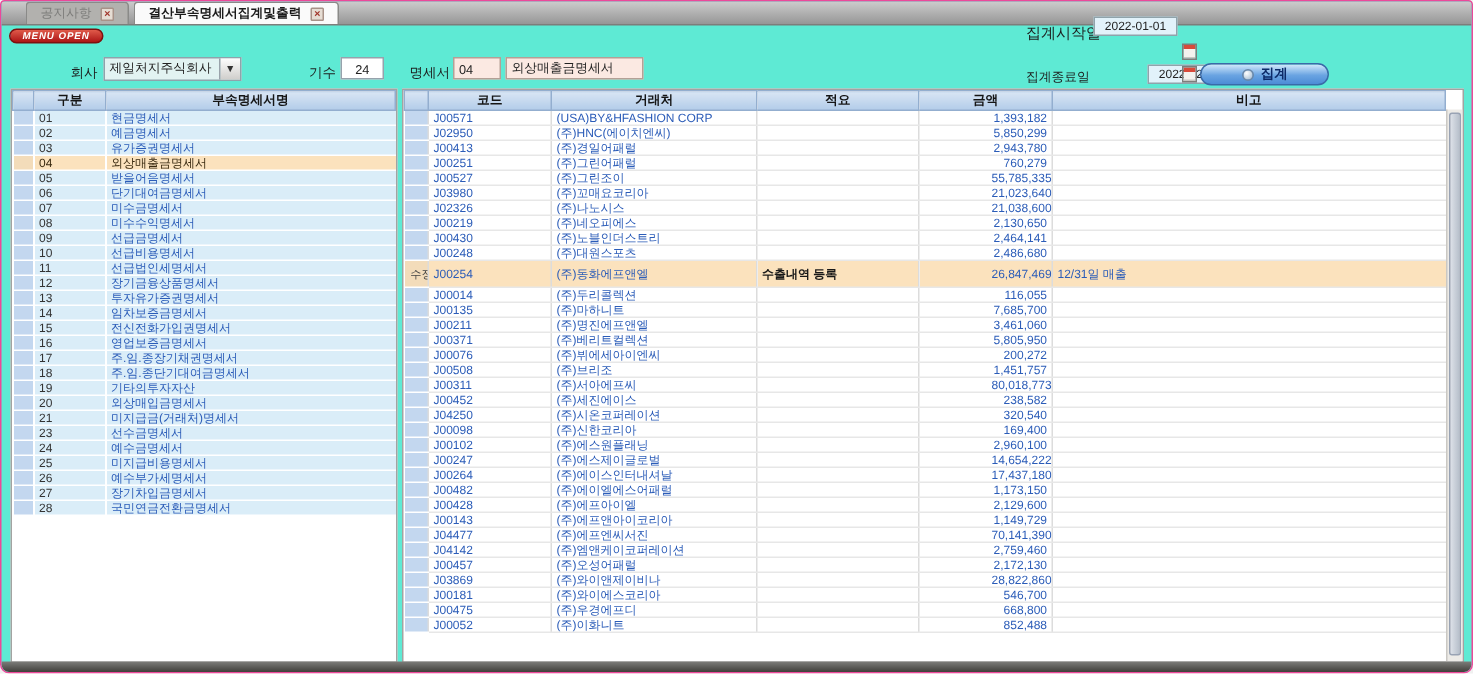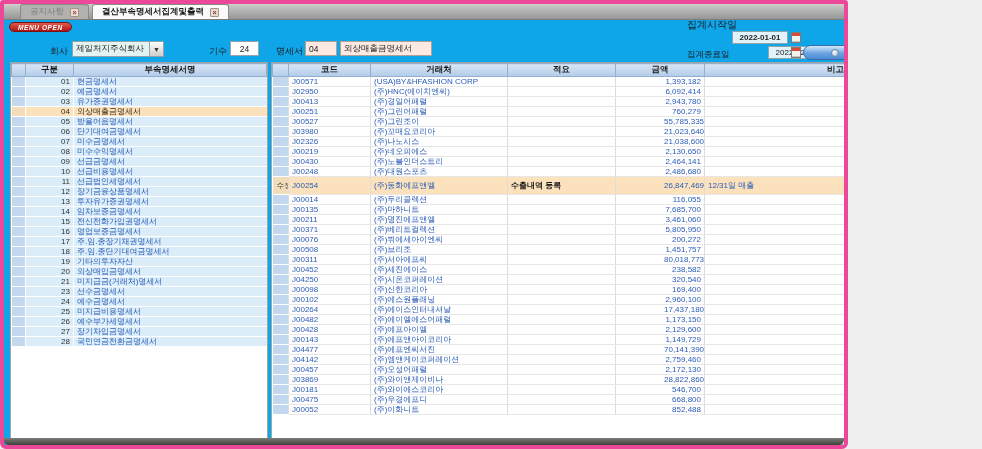--- a/index.html
+++ b/index.html
@@ -1,18 +1,18 @@
 <!DOCTYPE html>
 <html><head>
 <meta charset="utf-8">
 <style>
   * { margin:0; padding:0; box-sizing:border-box; }
   body { background:#f0f0f0; font-family:"Liberation Sans","DejaVu Sans",sans-serif; }
-  .window { position:relative; width:848px; height:449px; background:#0ea5e9;
-            border:4px solid #ec4899; border-radius:3px 3px 6px 6px; overflow:hidden; }
+  .window { position:relative; width:982px; height:449px; background:#5eead4;
+            border:1px solid #ec4899; border-radius:3px 3px 6px 6px; overflow:hidden; }
 
   
   .tabbar { position:absolute; top:0; left:0; right:0; height:16px;
             background:linear-gradient(#cccccc,#969696); border-bottom:1px solid #7d7d7b;
             display:flex; align-items:flex-end; padding-left:16px; gap:3px; }
   .tab { height:15px; display:flex; align-items:center; gap:6px; padding:0 9px;
          font-size:8.5px; border:1px solid #8a8a88; border-bottom:none;
          border-radius:3px 3px 0 0; white-space:nowrap; }
   .tab.inactive { background:#b2b1ae; color:#7d7d7b; }
   .tab.active   { background:#fafafa; color:#1a1a1a; font-weight:bold; }
@@ -58,21 +58,21 @@
 
   table { border-collapse:collapse; table-layout:fixed; }
   th { height:13px; background:linear-gradient(#d8e5f4,#b2cce9); border:1px solid #93aecf;
        font-size:8.5px; font-weight:bold; color:#151515; padding:0; white-space:nowrap; overflow:hidden; }
 
   
   .lt { width:256px; }
   .lt td { height:10px; font-size:8px; line-height:9px; padding:0 3px;
            border-bottom:1px solid #fff; white-space:nowrap; overflow:hidden; }
   .lt td.gut  { background:#c3d7ef; border-right:1px solid #fff; padding:0; }
-  .lt td.code { background:#daedf8; color:#333; text-align:right; border-right:1px solid #fff; }
+  .lt td.code { background:#daedf8; color:#333; text-align:left; border-right:1px solid #fff; }
   .lt td.nm   { background:#daedf8; color:#2b5cb8; }
   .lt tr.sel td.gut  { background:#f3dcba; }
   .lt tr.sel td.code { background:#fbe2bd; color:#3a2a10; }
   .lt tr.sel td.nm   { background:#fbe2bd; color:#3a2a10; }
 
   
   .rt { width:695px; }
   .rt td { height:10px; font-size:8px; line-height:9px; padding:0 3px;
            border-bottom:1px solid #e7e7e7; border-right:1px solid #dcdcdc;
            white-space:nowrap; overflow:hidden; background:#fff; }
@@ -122,21 +122,21 @@
   </div>
 
   <span class="lbl" style="left:205px;top:41px">기수</span>
   <input class="fld" style="left: 226px; top: 37px; width: 29px; text-align: center;" readonly="" value="24">
 
   <span class="lbl" style="left:272px;top:41px">명세서</span>
   <input class="fld pink" style="left: 301px; top: 37px; width: 32px;" readonly="" value="04">
   <input class="fld pink" style="left: 336px; top: 37px; width: 92px;" readonly="" value="외상매출금명세서">
 
   <span class="lbl" style="left:683px;top:14px;font-size:10px">집계시작일</span>
-  <input class="fld cyan" style="left: 728px; top: 27px; width: 56px; height: 13px; text-align: center; font-size: 8px; font-weight: bold;" readonly="" value="2022-01-01">
+  <input class="fld cyan" style="left: 728px; top: 10px; width: 56px; height: 13px; text-align: center; font-size: 8px;" readonly="" value="2022-01-01">
   <span class="calicon" style="left:787px;top:28px"></span>
 
   <span class="lbl" style="left:683px;top:45px;font-size:8.5px">집계종료일</span>
   <input class="fld cyan" style="left: 728px; top: 42px; width: 56px; height: 13px; text-align: center; font-size: 8px; margin-left: 36px;" readonly="" value="2022-12-01">
   <span class="calicon" style="left:787px;top:43px"></span>
 
   <div class="aggbtn">
     <span class="dot"></span>
     <span>집계</span>
   </div>
@@ -322,21 +322,21 @@
             <td class="nm">(USA)BY&amp;HFASHION CORP</td>
             <td class="desc"></td>
             <td class="amt">1,393,182</td>
             <td class="note"></td>
           </tr>
           <tr>
             <td class="gut"></td>
             <td class="code">J02950</td>
             <td class="nm">(주)HNC(에이치엔씨)</td>
             <td class="desc"></td>
-            <td class="amt">6,092,414</td>
+            <td class="amt">5,850,299</td>
             <td class="note"></td>
           </tr>
           <tr>
             <td class="gut"></td>
             <td class="code">J00413</td>
             <td class="nm">(주)경일어패럴</td>
             <td class="desc"></td>
             <td class="amt">2,943,780</td>
             <td class="note"></td>
           </tr>
@@ -487,20 +487,28 @@
           <tr>
             <td class="gut"></td>
             <td class="code">J00102</td>
             <td class="nm">(주)에스원플래닝</td>
             <td class="desc"></td>
             <td class="amt">2,960,100</td>
             <td class="note"></td>
           </tr>
           <tr>
             <td class="gut"></td>
+            <td class="code">J00247</td>
+            <td class="nm">(주)에스제이글로벌</td>
+            <td class="desc"></td>
+            <td class="amt">14,654,222</td>
+            <td class="note"></td>
+          </tr>
+          <tr>
+            <td class="gut"></td>
             <td class="code">J00264</td>
             <td class="nm">(주)에이스인터내셔날</td>
             <td class="desc"></td>
             <td class="amt">17,437,180</td>
             <td class="note"></td>
           </tr>
           <tr>
             <td class="gut"></td>
             <td class="code">J00482</td>
             <td class="nm">(주)에이엘에스어패럴</td>

